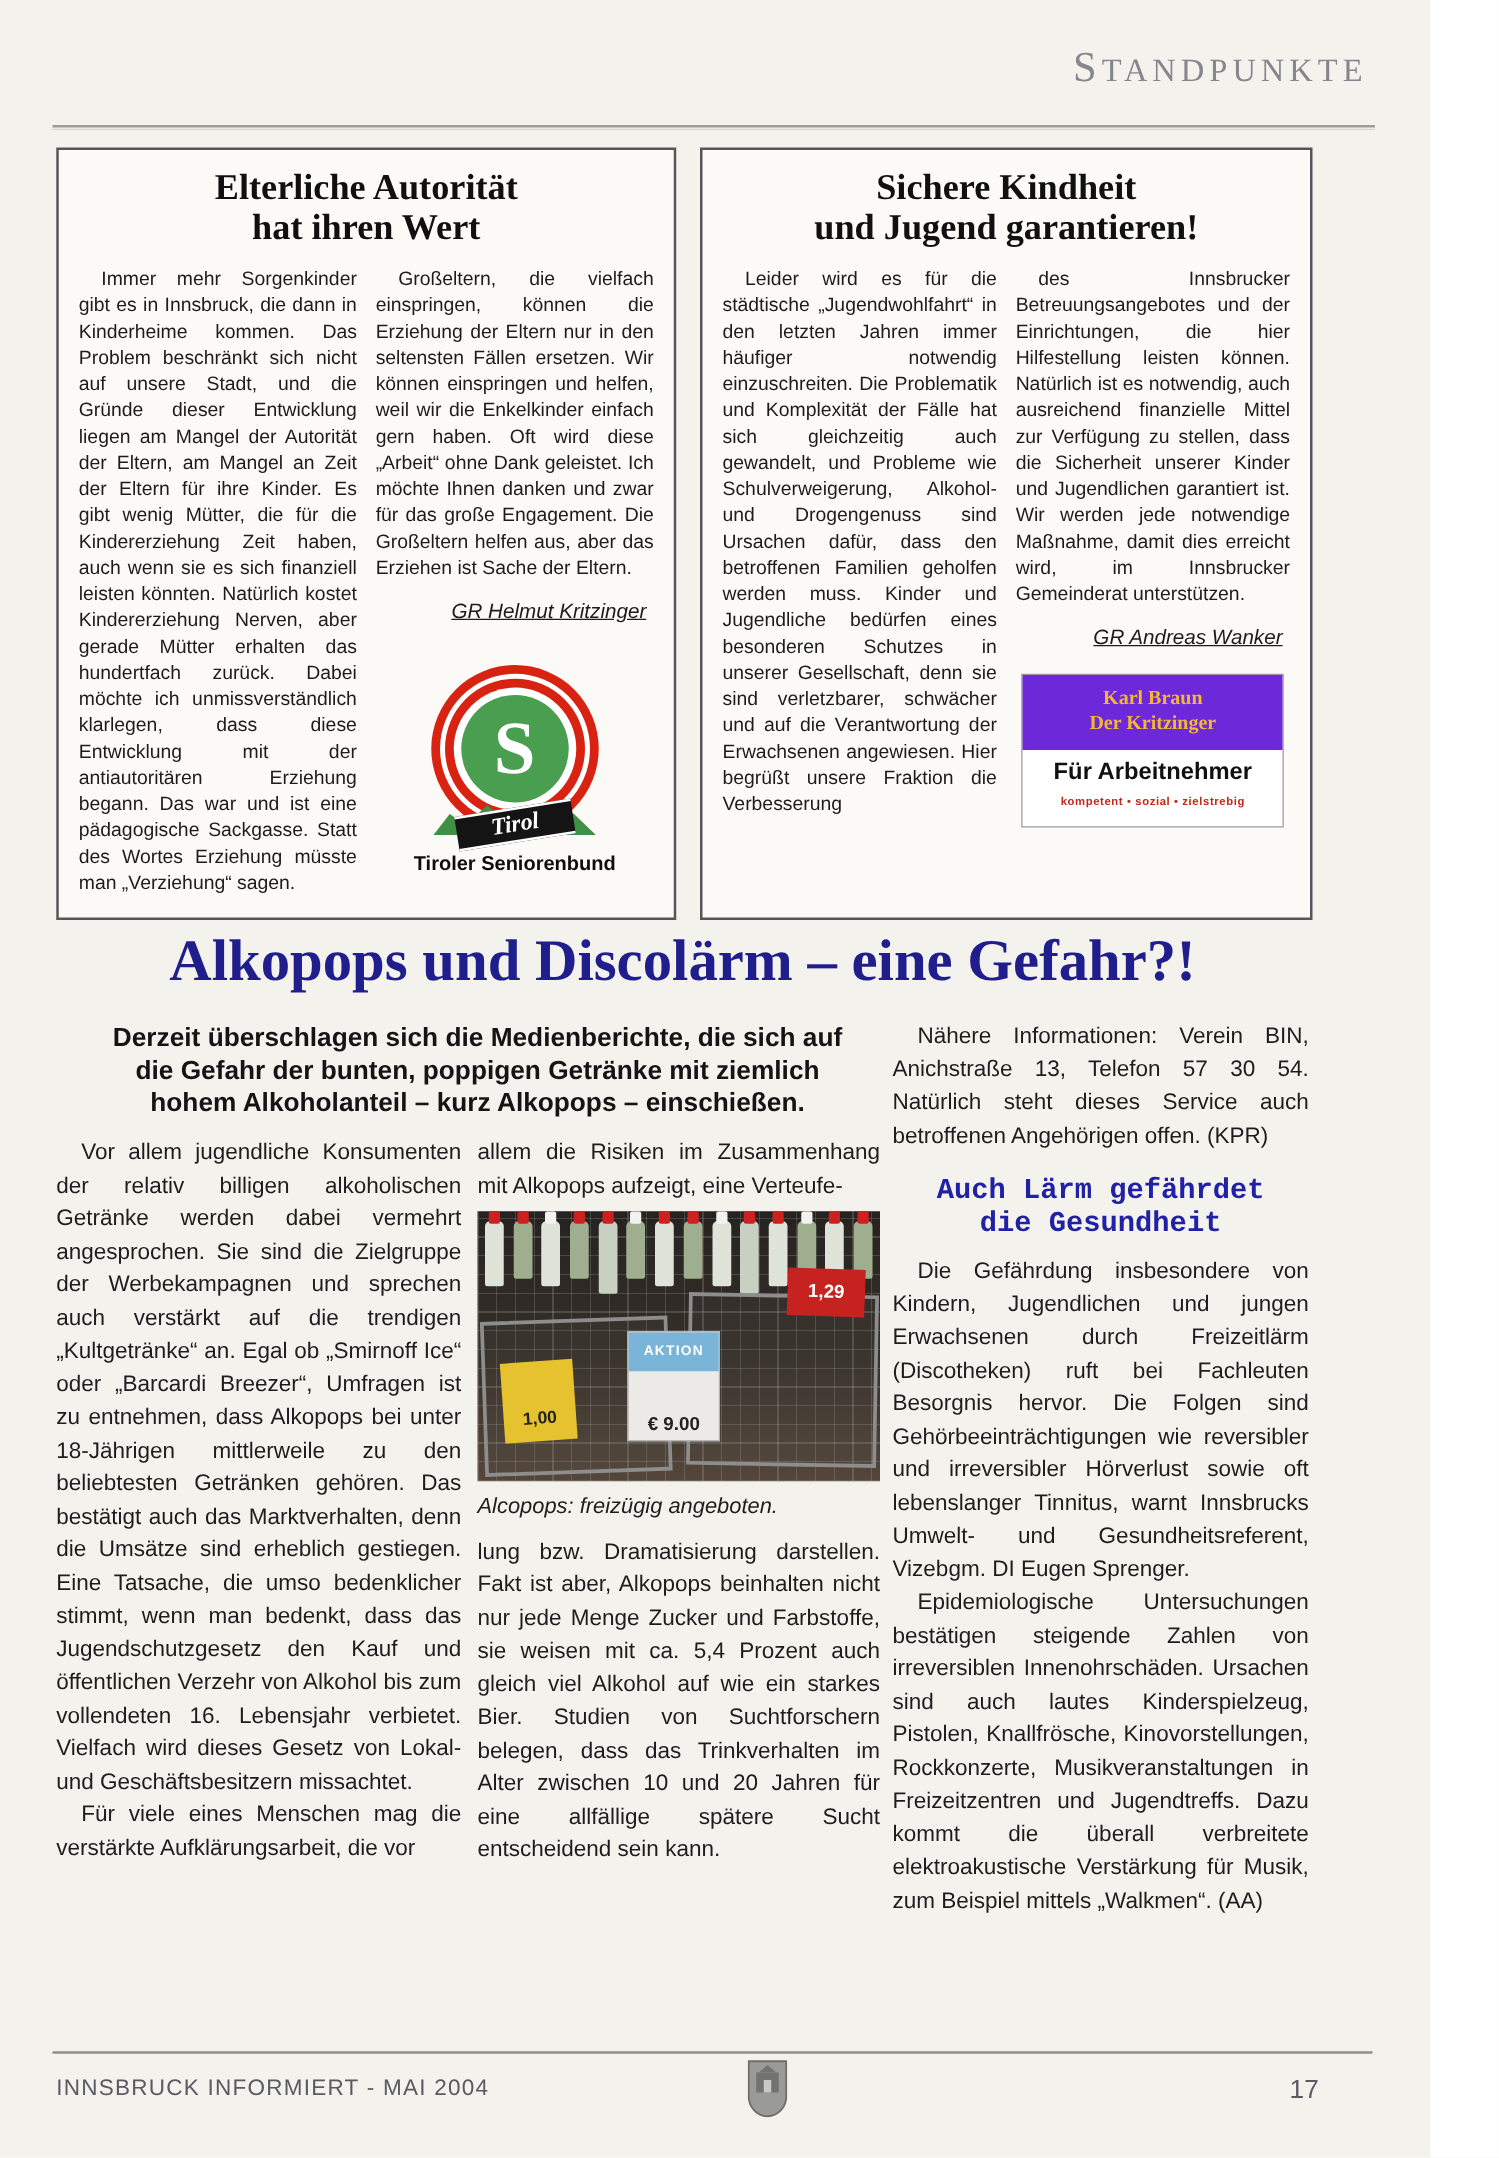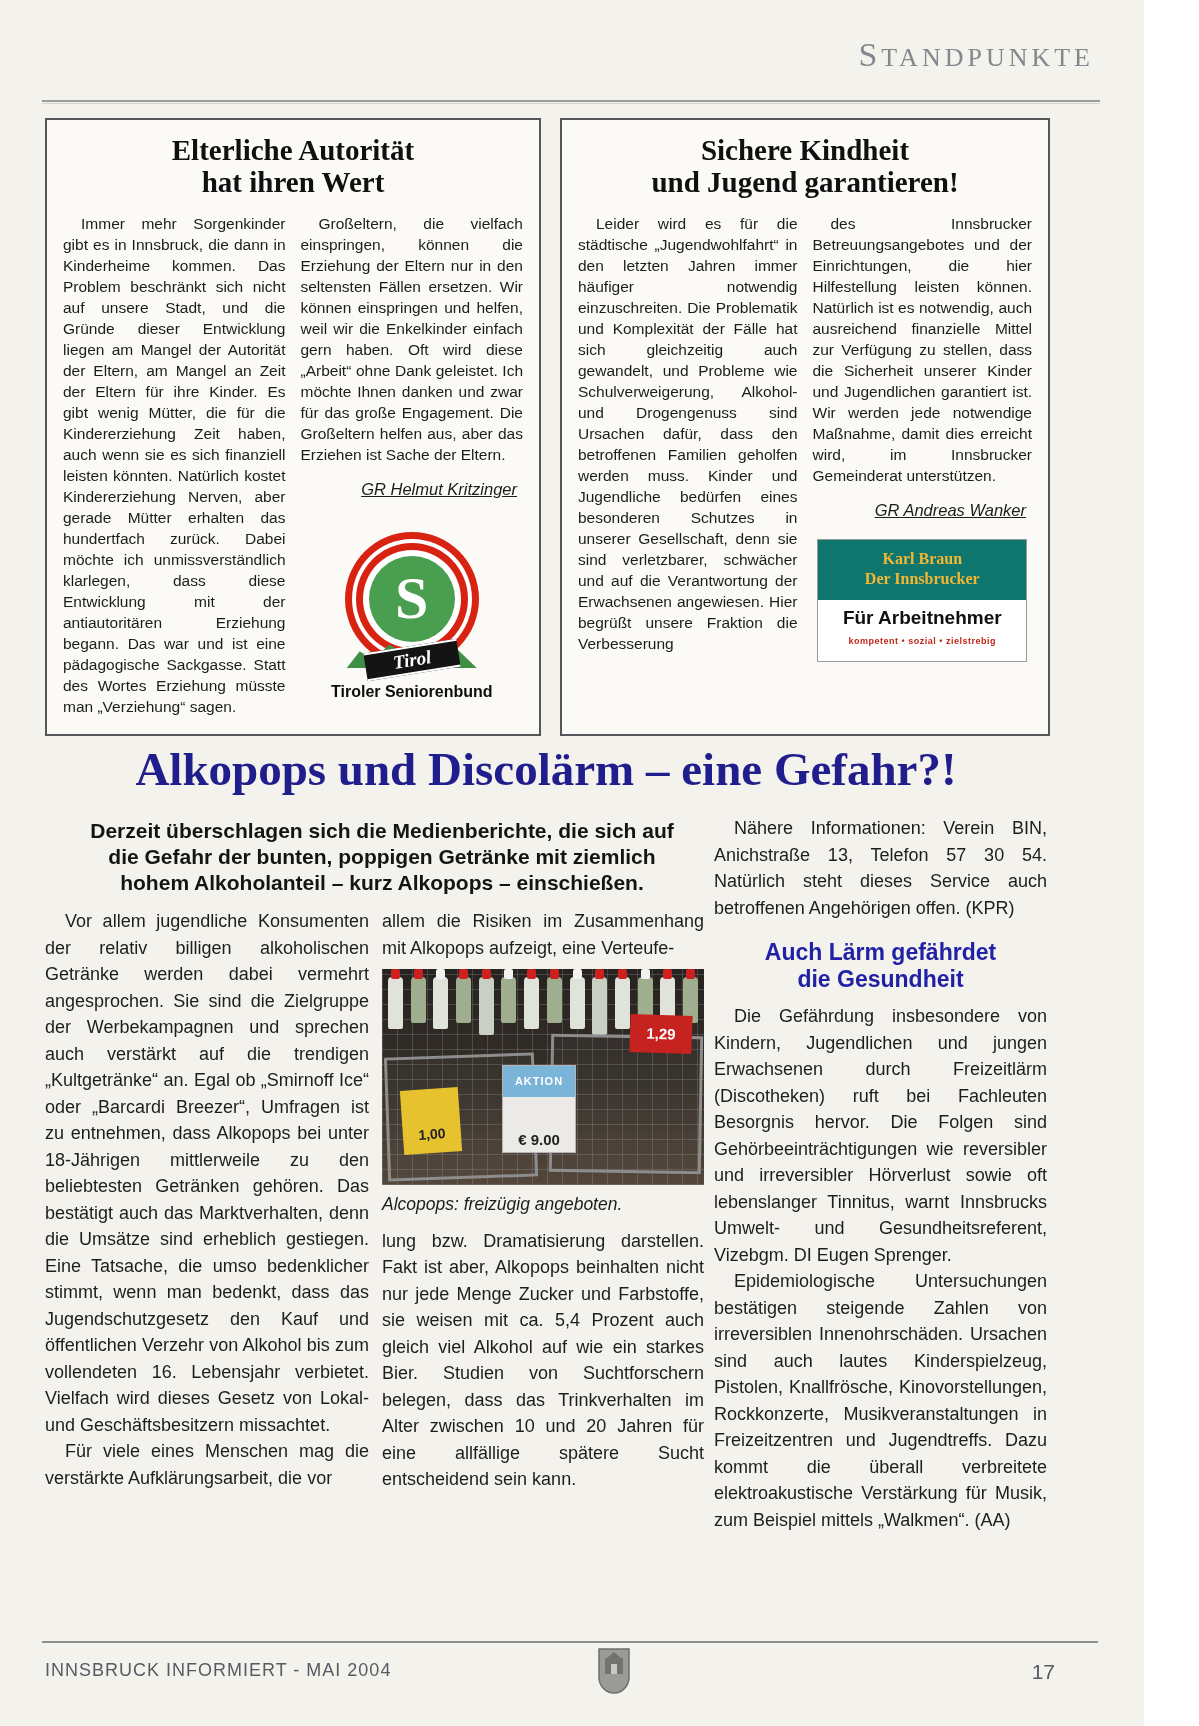--- a/index.html
+++ b/index.html
@@ -34,21 +34,21 @@
   .sb-s{font-family:"Liberation Serif",serif;font-weight:bold;font-size:60px;color:#fff;}
   .sb-mountains{width:130px;height:28px;background:#3f8f45;margin-top:-6px;
     clip-path:polygon(0 100%,10% 40%,20% 72%,33% 15%,46% 62%,58% 30%,72% 78%,86% 38%,100% 100%);}
   .sb-banner{position:relative;margin-top:-22px;background:#141414;color:#fff;
     font-family:"Liberation Serif",serif;font-style:italic;font-weight:bold;font-size:19px;
     padding:1px 28px 2px;transform:rotate(-9deg);border-top:2px solid #fff;border-bottom:2px solid #fff;}
   .sb-name{font-weight:bold;font-size:16px;color:#0d0d0d;margin-top:7px;}
 
   
   .kb-logo{margin:18px auto 0;width:208px;border:1px solid #9a9a9a;background:#fff;text-align:center;}
-  .kb-red{background:#0f766e;padding:9px 4px 11px;}
+  .kb-red{background:#6d28d9;padding:9px 4px 11px;}
   .kb-red div{color:#f2b735;font-weight:bold;font-family:"Liberation Serif",serif;
     font-size:16px;line-height:1.25;}
   .kb-white{padding:7px 4px 9px;}
   .kb-main{font-size:19px;font-weight:bold;color:#101010;}
   .kb-tag{font-size:9px;color:#c22717;font-weight:bold;margin-top:3px;letter-spacing:0.5px;}
 
   
   .headline{position:absolute;top:742px;left:45px;width:1002px;text-align:center;
     font-family:"Liberation Serif",serif;font-weight:bold;font-size:47px;color:#201e8c;}
   .intro{position:absolute;top:818px;left:88px;width:588px;font-size:21px;font-weight:bold;
@@ -82,21 +82,21 @@
   .sign-white{position:absolute;left:120px;top:96px;width:74px;height:88px;background:#eceae6;
     border:1px solid #b5b5b5;text-align:center;box-sizing:border-box;}
   .aktion{background:#7ab4d8;color:#fff;font-size:11px;font-weight:bold;padding:2px 0;letter-spacing:1px;}
   .price-big{font-size:15px;font-weight:bold;color:#222;margin-top:30px;}
   .sign-red{position:absolute;right:12px;top:46px;width:62px;height:38px;background:#c52220;color:#fff;
     font-weight:bold;font-size:15px;display:flex;align-items:center;justify-content:center;
     transform:rotate(2deg);}
   .caption{font-style:italic;font-size:17.5px;color:#1d1d1d;margin:6px 0 10px;}
 
   .subhead{text-align:center;font-weight:bold;font-size:23px;line-height:27px;color:#2121a6;
-    margin:18px 0 10px;}
+    margin:18px 0 10px;font-family:Liberation Mono, monospace;}
 
   
   .footer-rule{position:absolute;left:42px;right:46px;top:1641px;border-top:2px solid #8f8f8f;}
   .footer-left{position:absolute;left:45px;top:1660px;font-size:18px;letter-spacing:1px;color:#5a5a62;}
   .crest{position:absolute;left:598px;top:1648px;}
   .page-num{position:absolute;right:89px;top:1660px;font-size:21px;color:#5a5a62;}
 </style>
 </head>
 <body>
 
@@ -141,21 +141,21 @@
       <div class="opcols">
         <div class="opcol">
           <p class="indent">Leider wird es für die städtische „Jugendwohlfahrt“ in den letzten Jahren immer häufiger notwendig einzuschreiten. Die Problematik und Komplexität der Fälle hat sich gleichzeitig auch gewandelt, und Probleme wie Schulverweigerung, Alkohol- und Drogengenuss sind Ursachen dafür, dass den betroffenen Familien geholfen werden muss. Kinder und Jugendliche bedürfen eines besonderen Schutzes in unserer Gesellschaft, denn sie sind verletzbarer, schwächer und auf die Verantwortung der Erwachsenen angewiesen. Hier begrüßt unsere Fraktion die Verbesserung</p>
         </div>
         <div class="opcol">
           <p>des Innsbrucker Betreuungsangebotes und der Einrichtungen, die hier Hilfestellung leisten können. Natürlich ist es notwendig, auch ausreichend finanzielle Mittel zur Verfügung zu stellen, dass die Sicherheit unserer Kinder und Jugendlichen garantiert ist. Wir werden jede notwendige Maßnahme, damit dies erreicht wird, im Innsbrucker Gemeinderat unterstützen.</p>
           <div class="signature">GR Andreas Wanker</div>
           <div class="kb-logo">
             <div class="kb-red">
               <div>Karl Braun</div>
-              <div>Der Innsbrucker</div>
+              <div>Der Kritzinger</div>
             </div>
             <div class="kb-white">
               <div class="kb-main">Für Arbeitnehmer</div>
               <div class="kb-tag">kompetent • sozial • zielstrebig</div>
             </div>
           </div>
         </div>
       </div>
     </div>
   </div>

